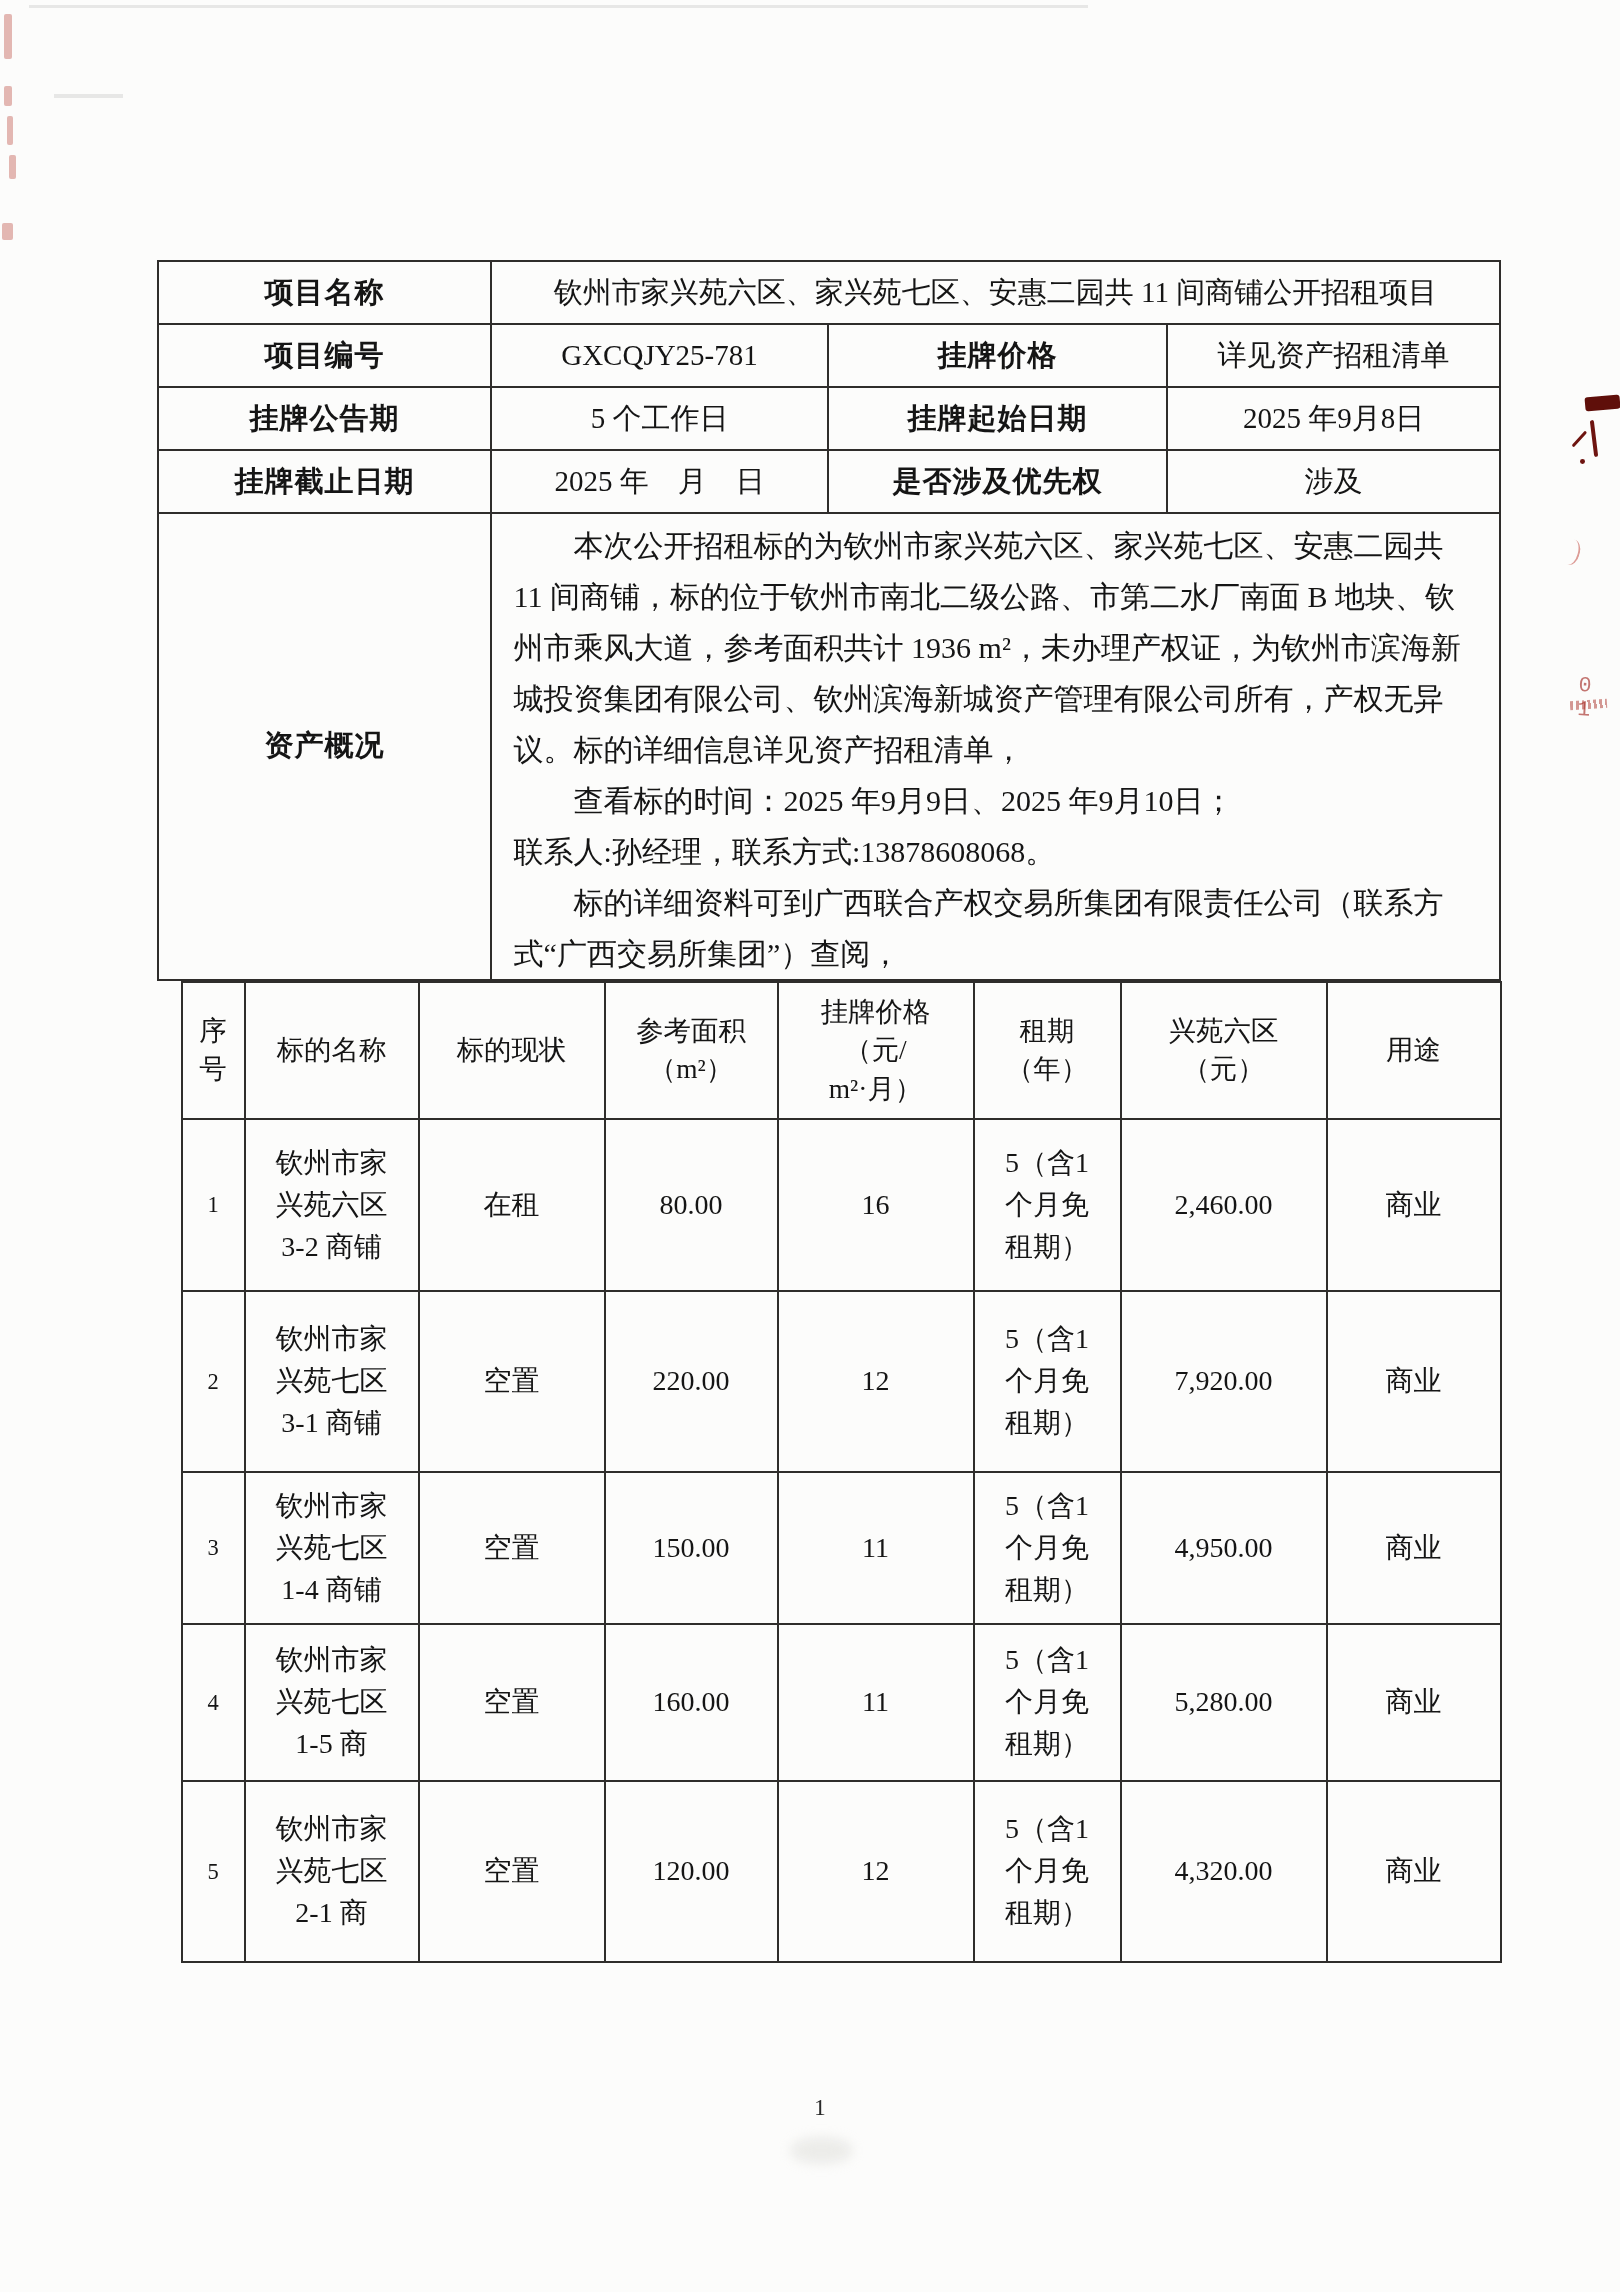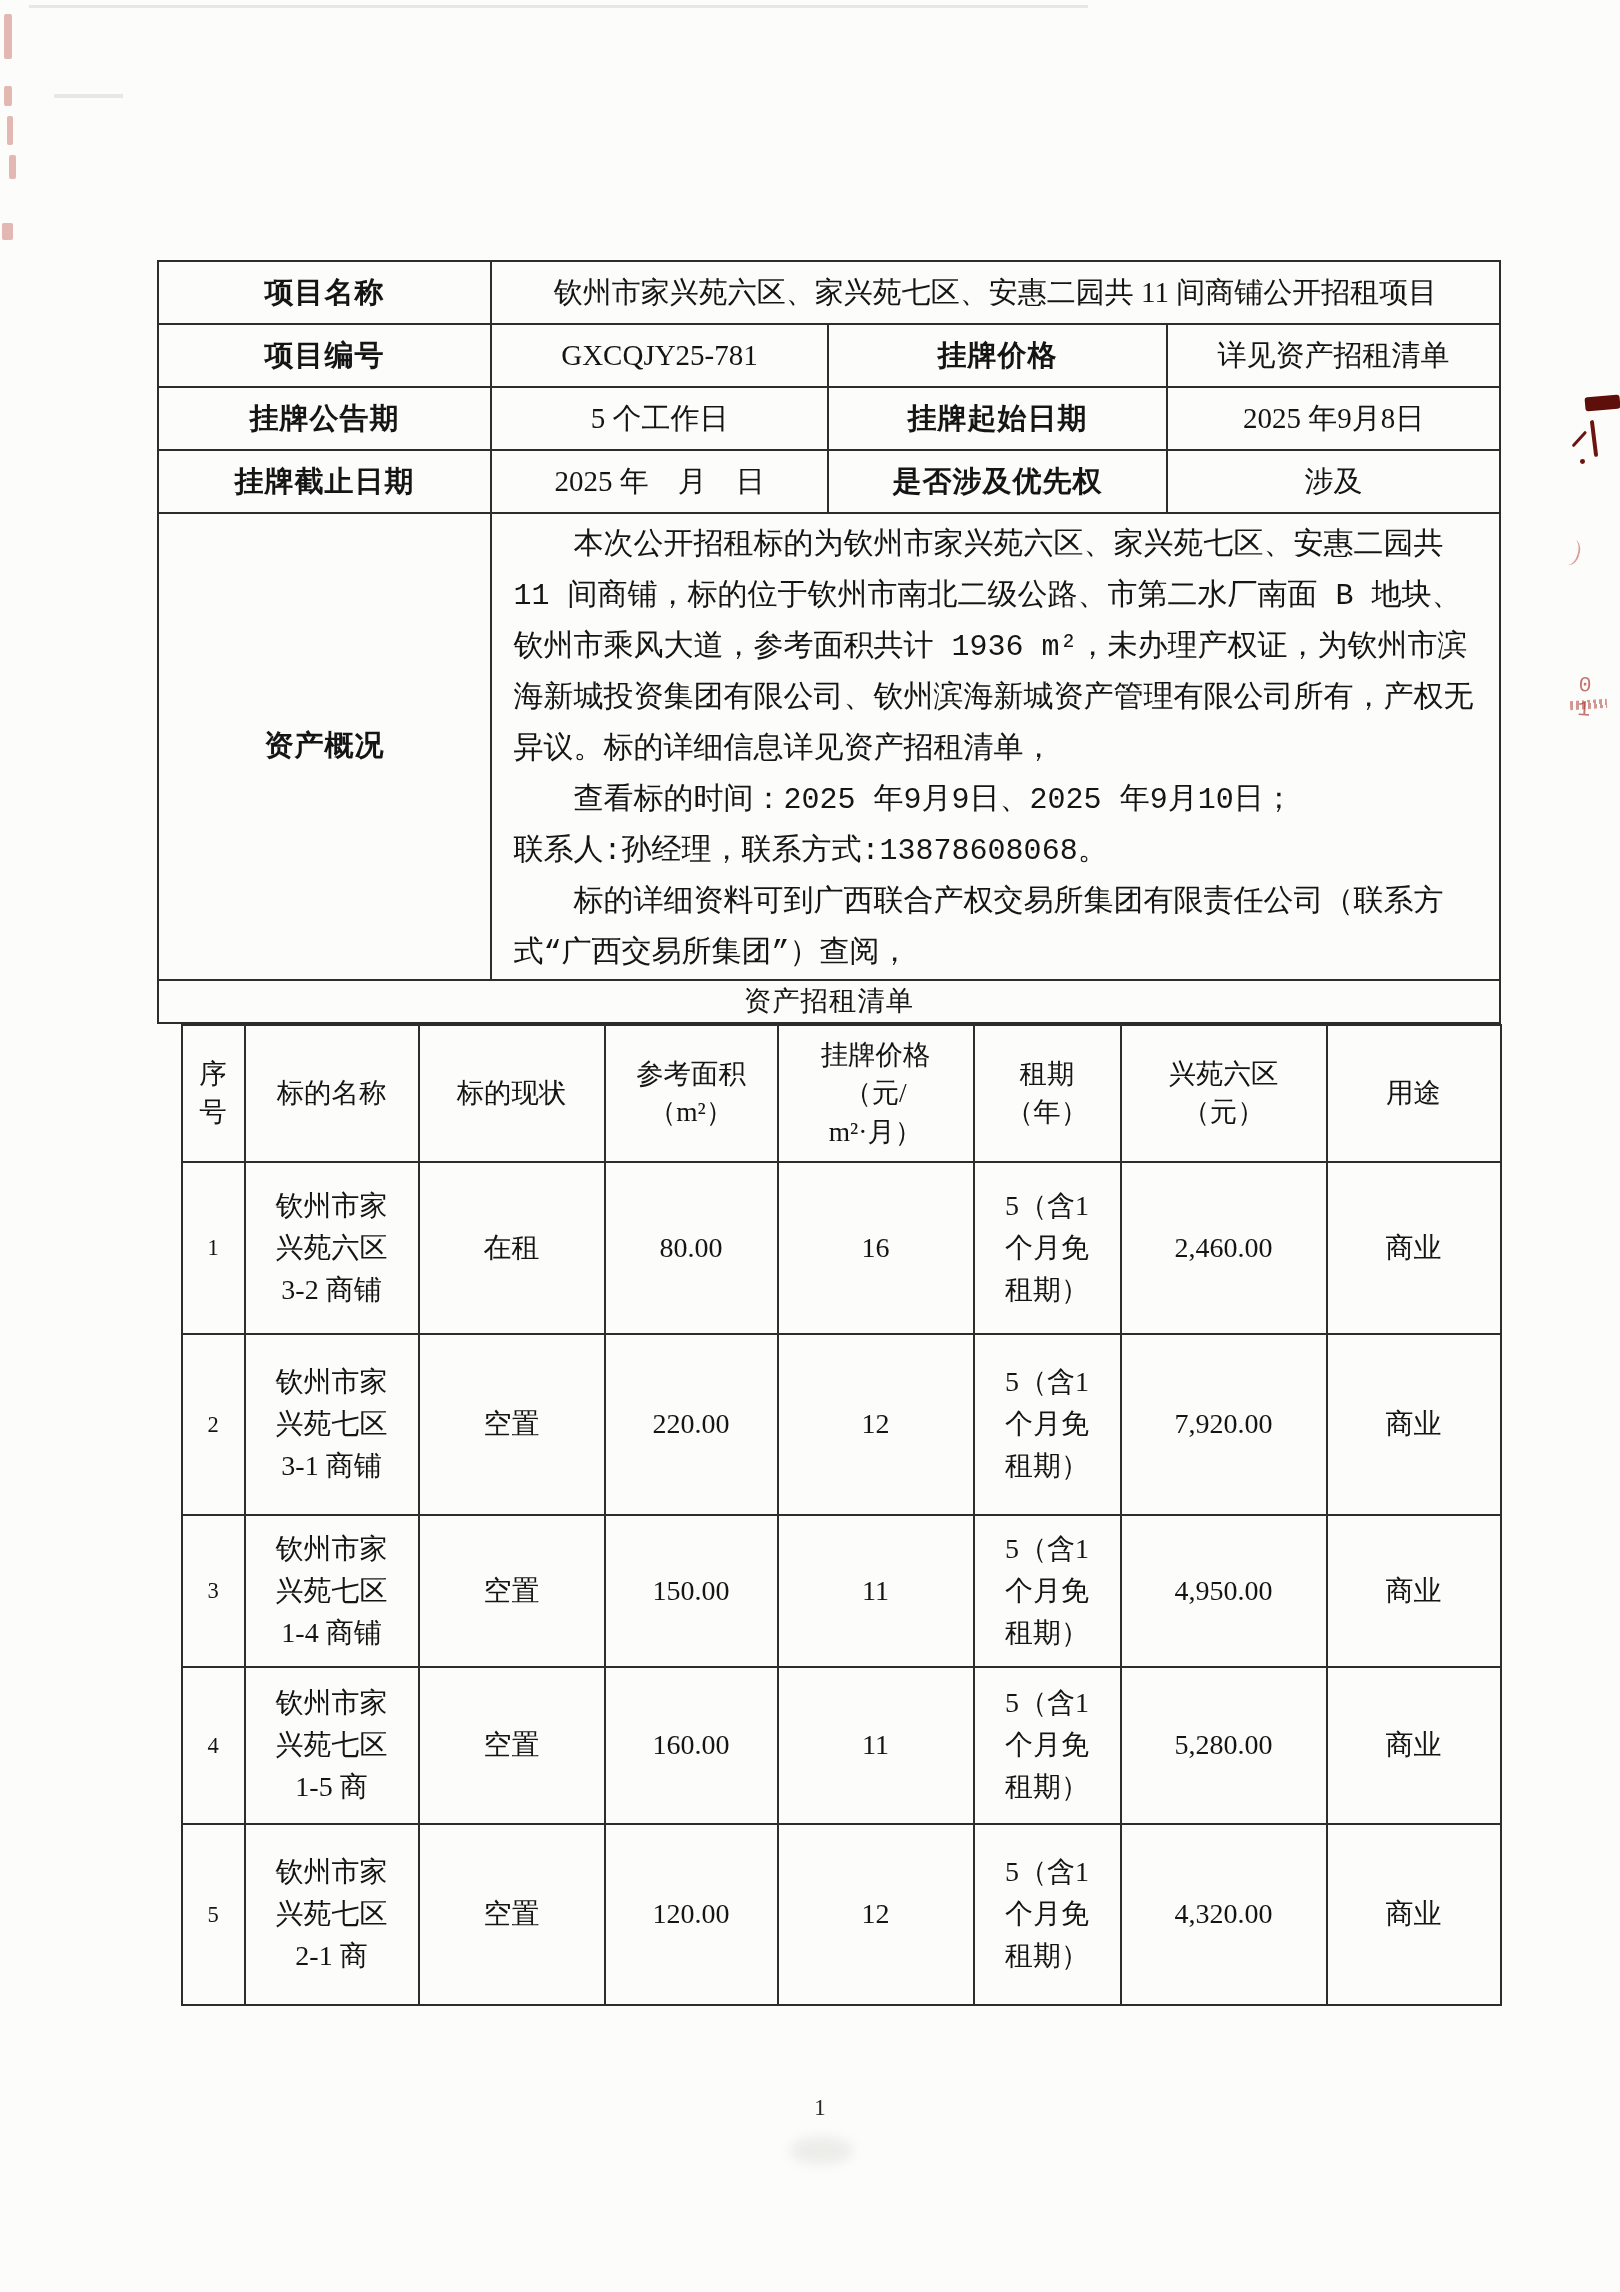--- a/index.html
+++ b/index.html
@@ -21,21 +21,21 @@
   
   .doc{position:absolute;left:157px;top:260px;width:1343px;}
   table{border-collapse:collapse;table-layout:fixed;}
   .t1{width:1343px;}
   .t1 td{
     border:2px solid #2f2d2b;text-align:center;vertical-align:middle;
     font-size:29px;padding:0;overflow:hidden;
   }
   .t1 .lbl{font-weight:bold;letter-spacing:1px;}
   .t1 .h64 td{height:61px;}
-  .overview-cell{text-align:left !important;vertical-align:top !important;padding:5.9px 21.6px 0 21.6px !important;font-family:Liberation Mono, monospace;}
+  .overview-cell{text-align:left !important;vertical-align:top !important;padding:5.9px 21.6px 0 21.6px !important;}
   .overview-cell p{margin:0;font-size:30px;line-height:51px;font-weight:normal;}
   .overview-cell p.ind{text-indent:2em;}
   .banner-row td{height:41px;font-size:27.4px;letter-spacing:1px;}
   .t2{width:1319px;margin-left:23.5px;}
   .t2 td{
     border:2px solid #2f2d2b;text-align:center;vertical-align:middle;
     font-size:28px;white-space:pre-line;line-height:1.5;padding:0 3.9px;overflow:hidden;
   }
   .t2 tr.hdr td{height:135px;font-size:27.4px;line-height:1.4;font-weight:normal;}
   .t2 td.num{font-size:22.5px;}
@@ -117,23 +117,20 @@
         <td>涉及</td>
       </tr>
       <tr>
         <td class="lbl" style="height:461px;">资产概况</td>
         <td colspan="3" class="overview-cell">
           <p class="ind">本次公开招租标的为钦州市家兴苑六区、家兴苑七区、安惠二园共 11 间商铺，标的位于钦州市南北二级公路、市第二水厂南面 B 地块、钦州市乘风大道，参考面积共计 1936 m²，未办理产权证，为钦州市滨海新城投资集团有限公司、钦州滨海新城资产管理有限公司所有，产权无异议。标的详细信息详见资产招租清单，</p>
           <p class="ind">查看标的时间：2025 年9月9日、2025 年9月10日；</p>
           <p>联系人:孙经理，联系方式:13878608068。</p>
           <p class="ind">标的详细资料可到广西联合产权交易所集团有限责任公司（联系方式“广西交易所集团”）查阅，</p>
         </td>
-      </tr>
-      <tr class="banner-row">
-        <td colspan="4">资产招租清单</td>
       </tr>
     </tbody>
       </table>
 
     <table class="t2">
       <colgroup>
         <col style="width:63px">
           <col style="width:174px">
           <col style="width:186px">
           <col style="width:173px">

